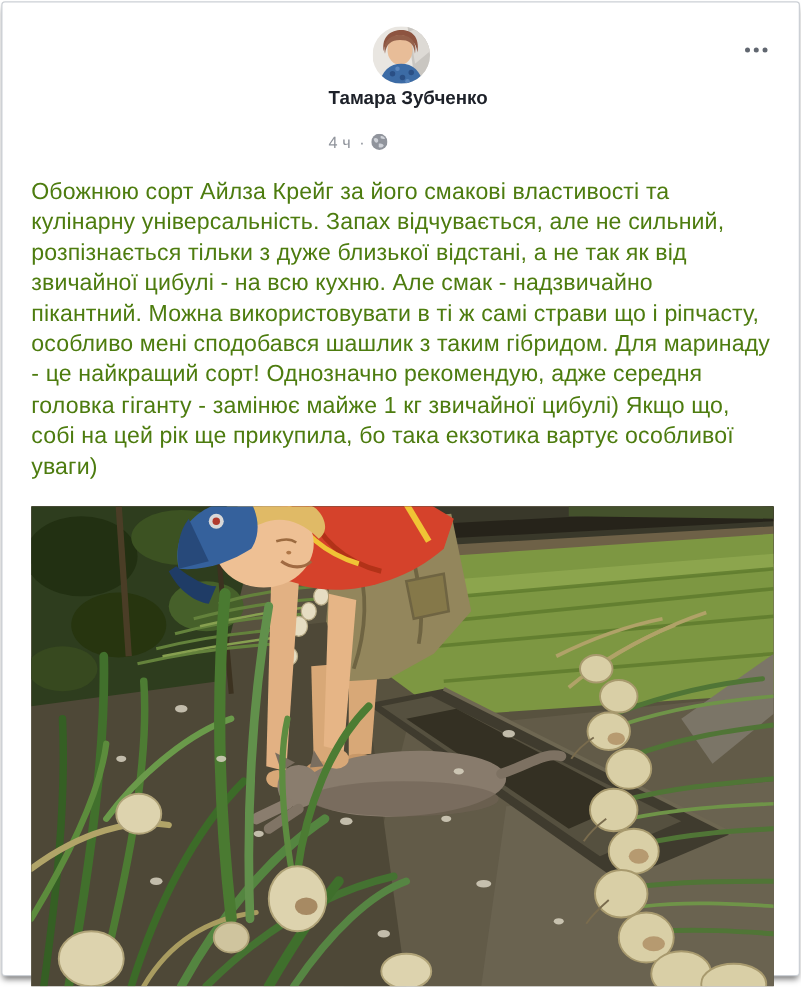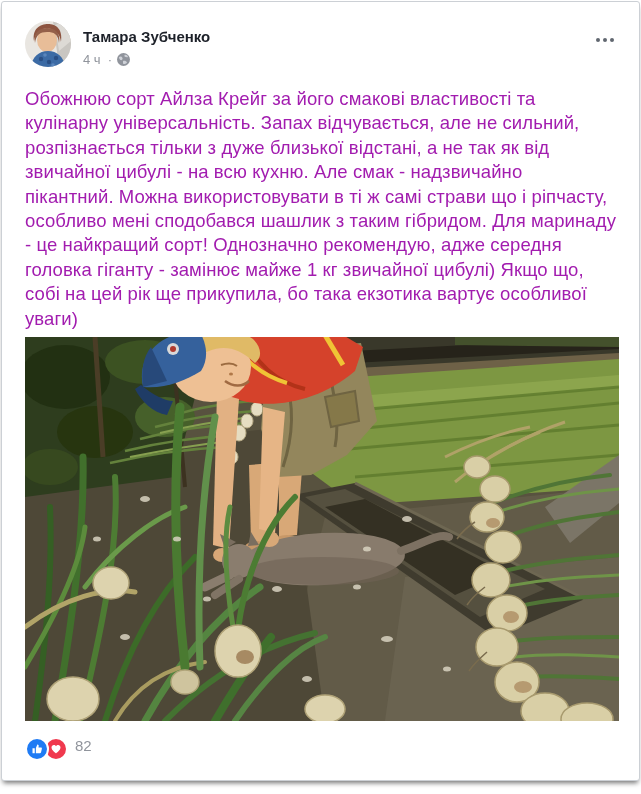--- a/index.html
+++ b/index.html
@@ -1,31 +1,31 @@
 <!DOCTYPE html>
 <html><head>
 <meta charset="utf-8">
 <style>
   html,body{margin:0;padding:0;width:641px;height:794px;background:#fff;
     font-family:"Liberation Sans",sans-serif;overflow:hidden;}
   .card{position:absolute;left:1px;top:1px;width:637px;height:778px;
     background:#fff;border:1px solid #ccd0d5;border-radius:3px;
     box-shadow:0 4px 5px -2px rgba(0,0,0,.55);}
-  .header{display:flex;align-items:flex-end;padding:19px 23px 0 23px;position:relative;}
+  .header{display:flex;align-items:center;padding:19px 23px 0 23px;position:relative;flex-direction:column;}
   .avatar{width:46px;height:46px;border-radius:50%;overflow:hidden;flex:0 0 46px;cursor:pointer;}
   .avatar svg{display:block;}
   .hinfo{margin-left:12px;padding-top:2px;}
   .author{font-size:15px;font-weight:bold;color:#1d2129;line-height:19px;cursor:pointer;}
-  .meta{display:flex;align-items:center;margin-top:6px;font-size:13px;color:#90949c;}
+  .meta{display:flex;align-items:center;margin-top:18px;font-size:13px;color:#90949c;}
   .meta .sep{margin:0 5px 0 7px;}
   .globe{display:inline-flex;align-items:center;}
   .menu{position:absolute;right:23px;top:30px;display:flex;gap:3px;padding:6px 2px;cursor:pointer;}
   .menu i{width:4px;height:4px;border-radius:50%;background:#616770;display:block;}
-  .post-text{padding:20px 23px 6px 23px;font-size:18.5px;line-height:24.4px;
-    color:#a21caf;letter-spacing:.1px;}
+  .post-text{padding:20px 23px 20px 23px;font-size:18.5px;line-height:24.4px;
+    color:#4d7c0f;letter-spacing:.1px;}
   .photo-wrap{margin:0 23px;width:594px;height:384px;overflow:hidden;cursor:pointer;
     background:#56503f;}
   .photo-wrap svg{display:block;}
   .footer{display:flex;justify-content:space-between;align-items:center;
     padding:16px 23px 0 23px;}
   .reactions{display:flex;cursor:pointer;}
   .rx{width:20px;height:20px;border-radius:50%;border:2px solid #fff;
     display:inline-flex;align-items:center;justify-content:center;box-sizing:content-box;}
   .rx.like{background:#1f7bf4;z-index:2;}
   .rx.love{background:#f0394e;margin-left:-5px;z-index:1;}

